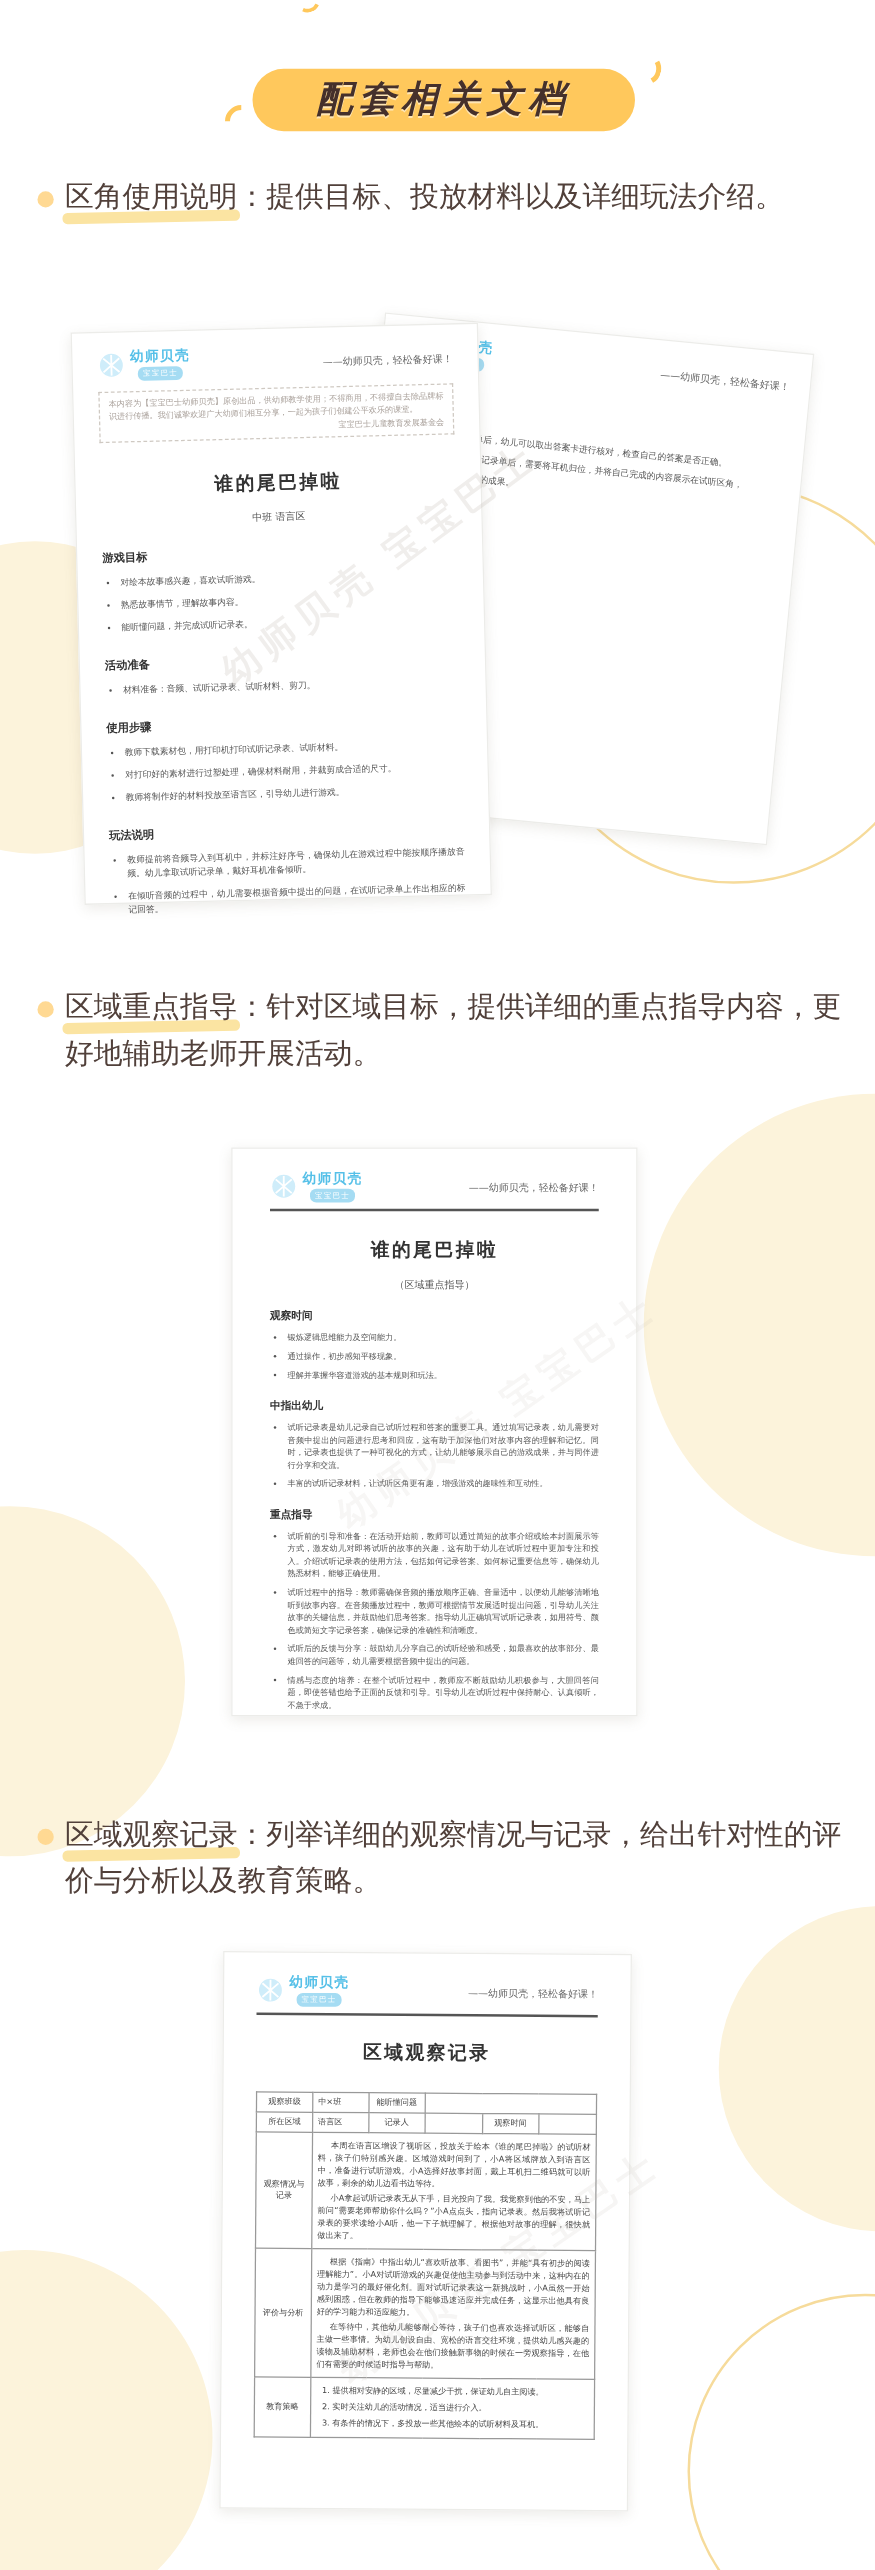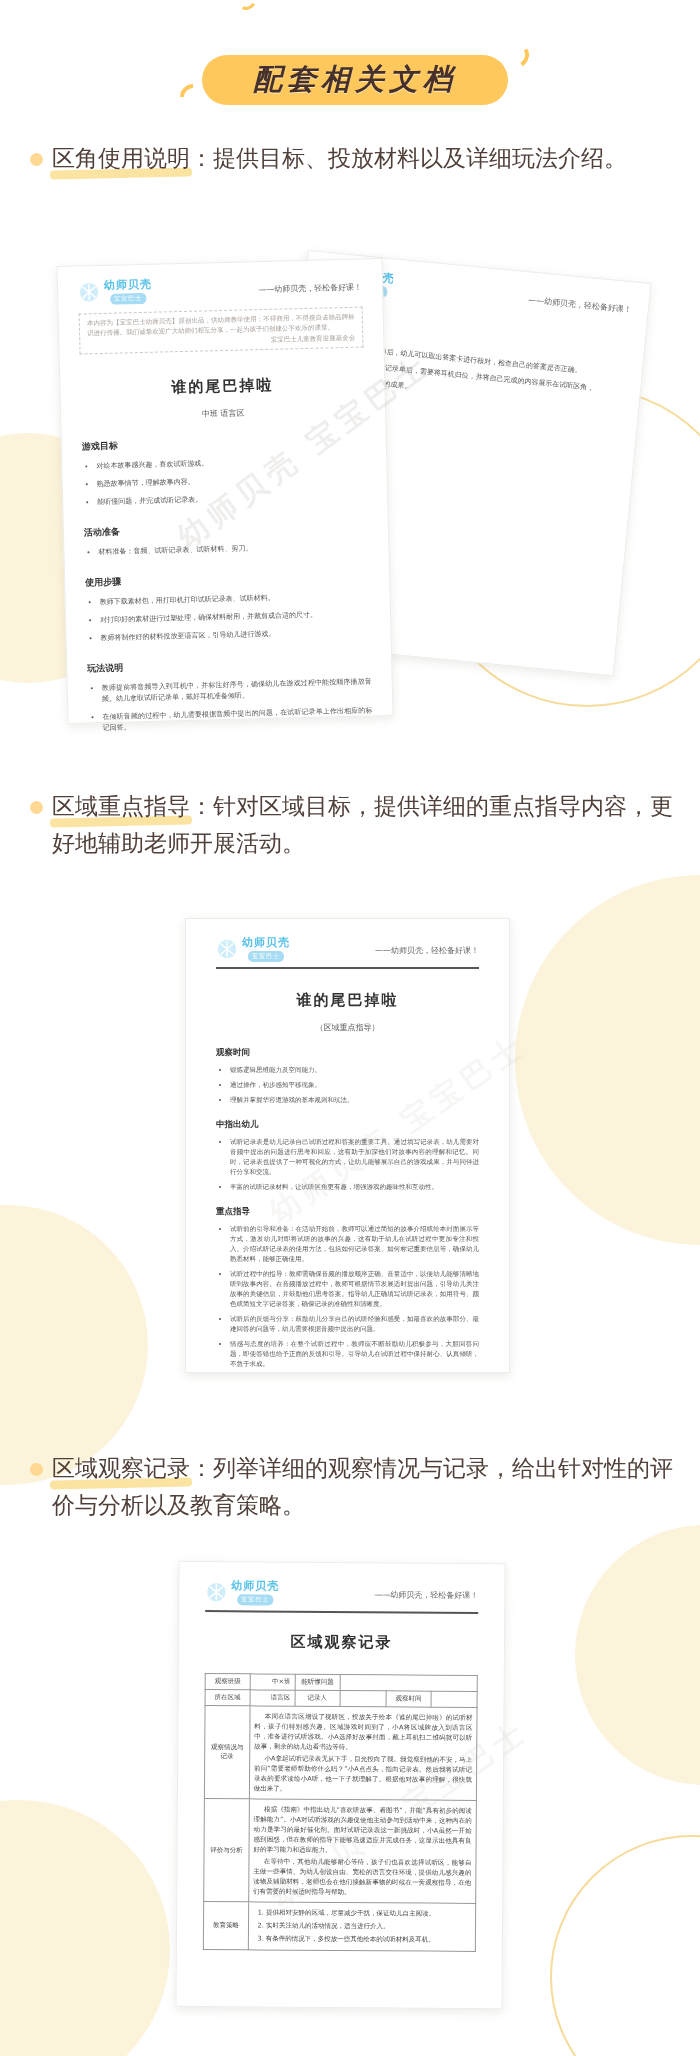--- a/index.html
+++ b/index.html
@@ -52,21 +52,21 @@
   .docsec li{font-size:7px;color:#555;line-height:11px;margin-bottom:7px;text-align:justify;}
   .docsec.tight .dh{margin:14px 0 6px;font-size:8.5px;}
   .docsec.tight li{font-size:6.5px;line-height:10px;margin-bottom:5px;}
   .backlines{margin-top:46px;padding:0 16px 0 22px;font-size:7px;color:#555;line-height:16px;}
   .wm{position:absolute;color:rgba(185,179,170,.22);font-weight:bold;transform:rotate(-35deg);
     font-size:30px;letter-spacing:6px;pointer-events:none;white-space:nowrap;}
   
   .obs-table{width:100%;border-collapse:collapse;margin-top:22px;font-size:6.5px;color:#444;}
   .obs-table td{border:1px solid #999;padding:3px 4px;vertical-align:middle;}
   .obs-table td.lab{text-align:center;width:16.5%;}
-  .obs-table td.val{text-align:right;width:16.5%;}
+  .obs-table td.val{text-align:left;width:16.5%;}
   .obs-table p{margin:2px 0;line-height:10px;text-indent:1.6em;text-align:justify;}
   .obs-table ol{margin:0;padding-left:13px;}
   .obs-table ol li{line-height:11px;margin:2px 0;}
 </style>
 </head>
 <body>
 
 <div class="circle fill" style="left:-97px;top:433px;width:250px;height:250px;"></div>
 <div class="circle line" style="left:427px;top:387px;width:316px;height:316px;z-index:1;"></div>
 <div class="circle fill" style="left:515px;top:875px;width:370px;height:370px;"></div>

